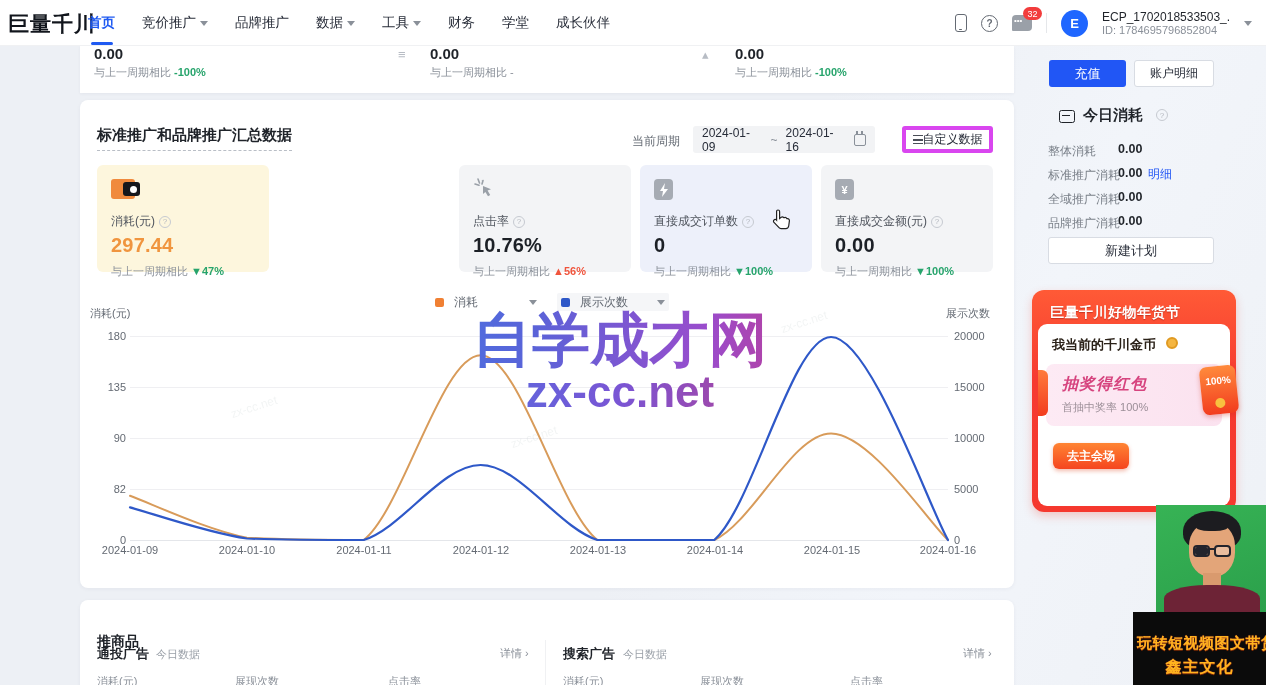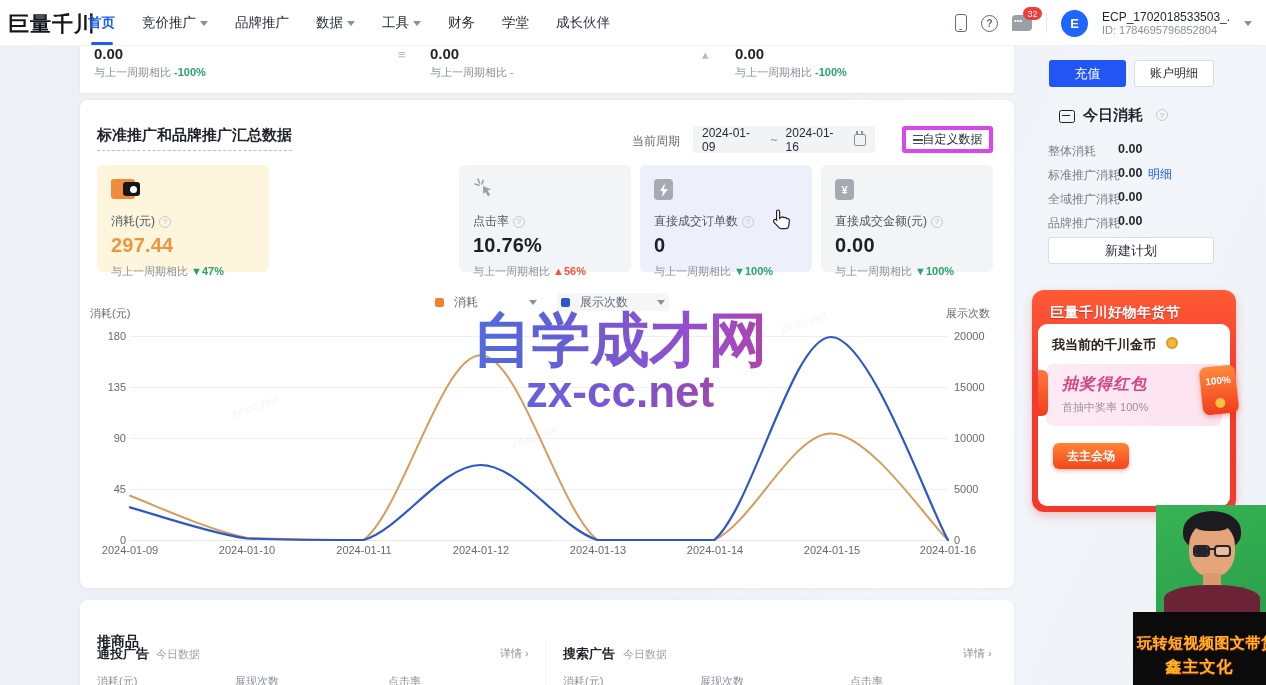--- a/index.html
+++ b/index.html
@@ -278,21 +278,21 @@
     <div class="axis-title" style="left:10px; top:206px;">消耗(元)</div>
     <div class="axis-title" style="left:866px; top:206px;">展示次数</div>
     <div class="gridline" style="top:236px"></div>
     <div class="gridline" style="top:287px"></div>
     <div class="gridline" style="top:338px"></div>
     <div class="gridline" style="top:389px"></div>
     <div class="gridline" style="top:440px; background:#e4e6ea;"></div>
     <span class="tick ltick" style="top:230px">180</span>
     <span class="tick ltick" style="top:281px">135</span>
     <span class="tick ltick" style="top:332px">90</span>
-    <span class="tick ltick" style="top:383px">45</span>
+    <span class="tick ltick" style="top:383px">82</span>
     <span class="tick ltick" style="top:434px">0</span>
     <span class="tick rtick" style="top:230px">20000</span>
     <span class="tick rtick" style="top:281px">15000</span>
     <span class="tick rtick" style="top:332px">10000</span>
     <span class="tick rtick" style="top:383px">5000</span>
     <span class="tick rtick" style="top:434px">0</span>
     <span class="xlabel" style="left:8px">2024-01-09</span>
     <span class="xlabel" style="left:125px">2024-01-10</span>
     <span class="xlabel" style="left:242px">2024-01-11</span>
     <span class="xlabel" style="left:359px">2024-01-12</span>

